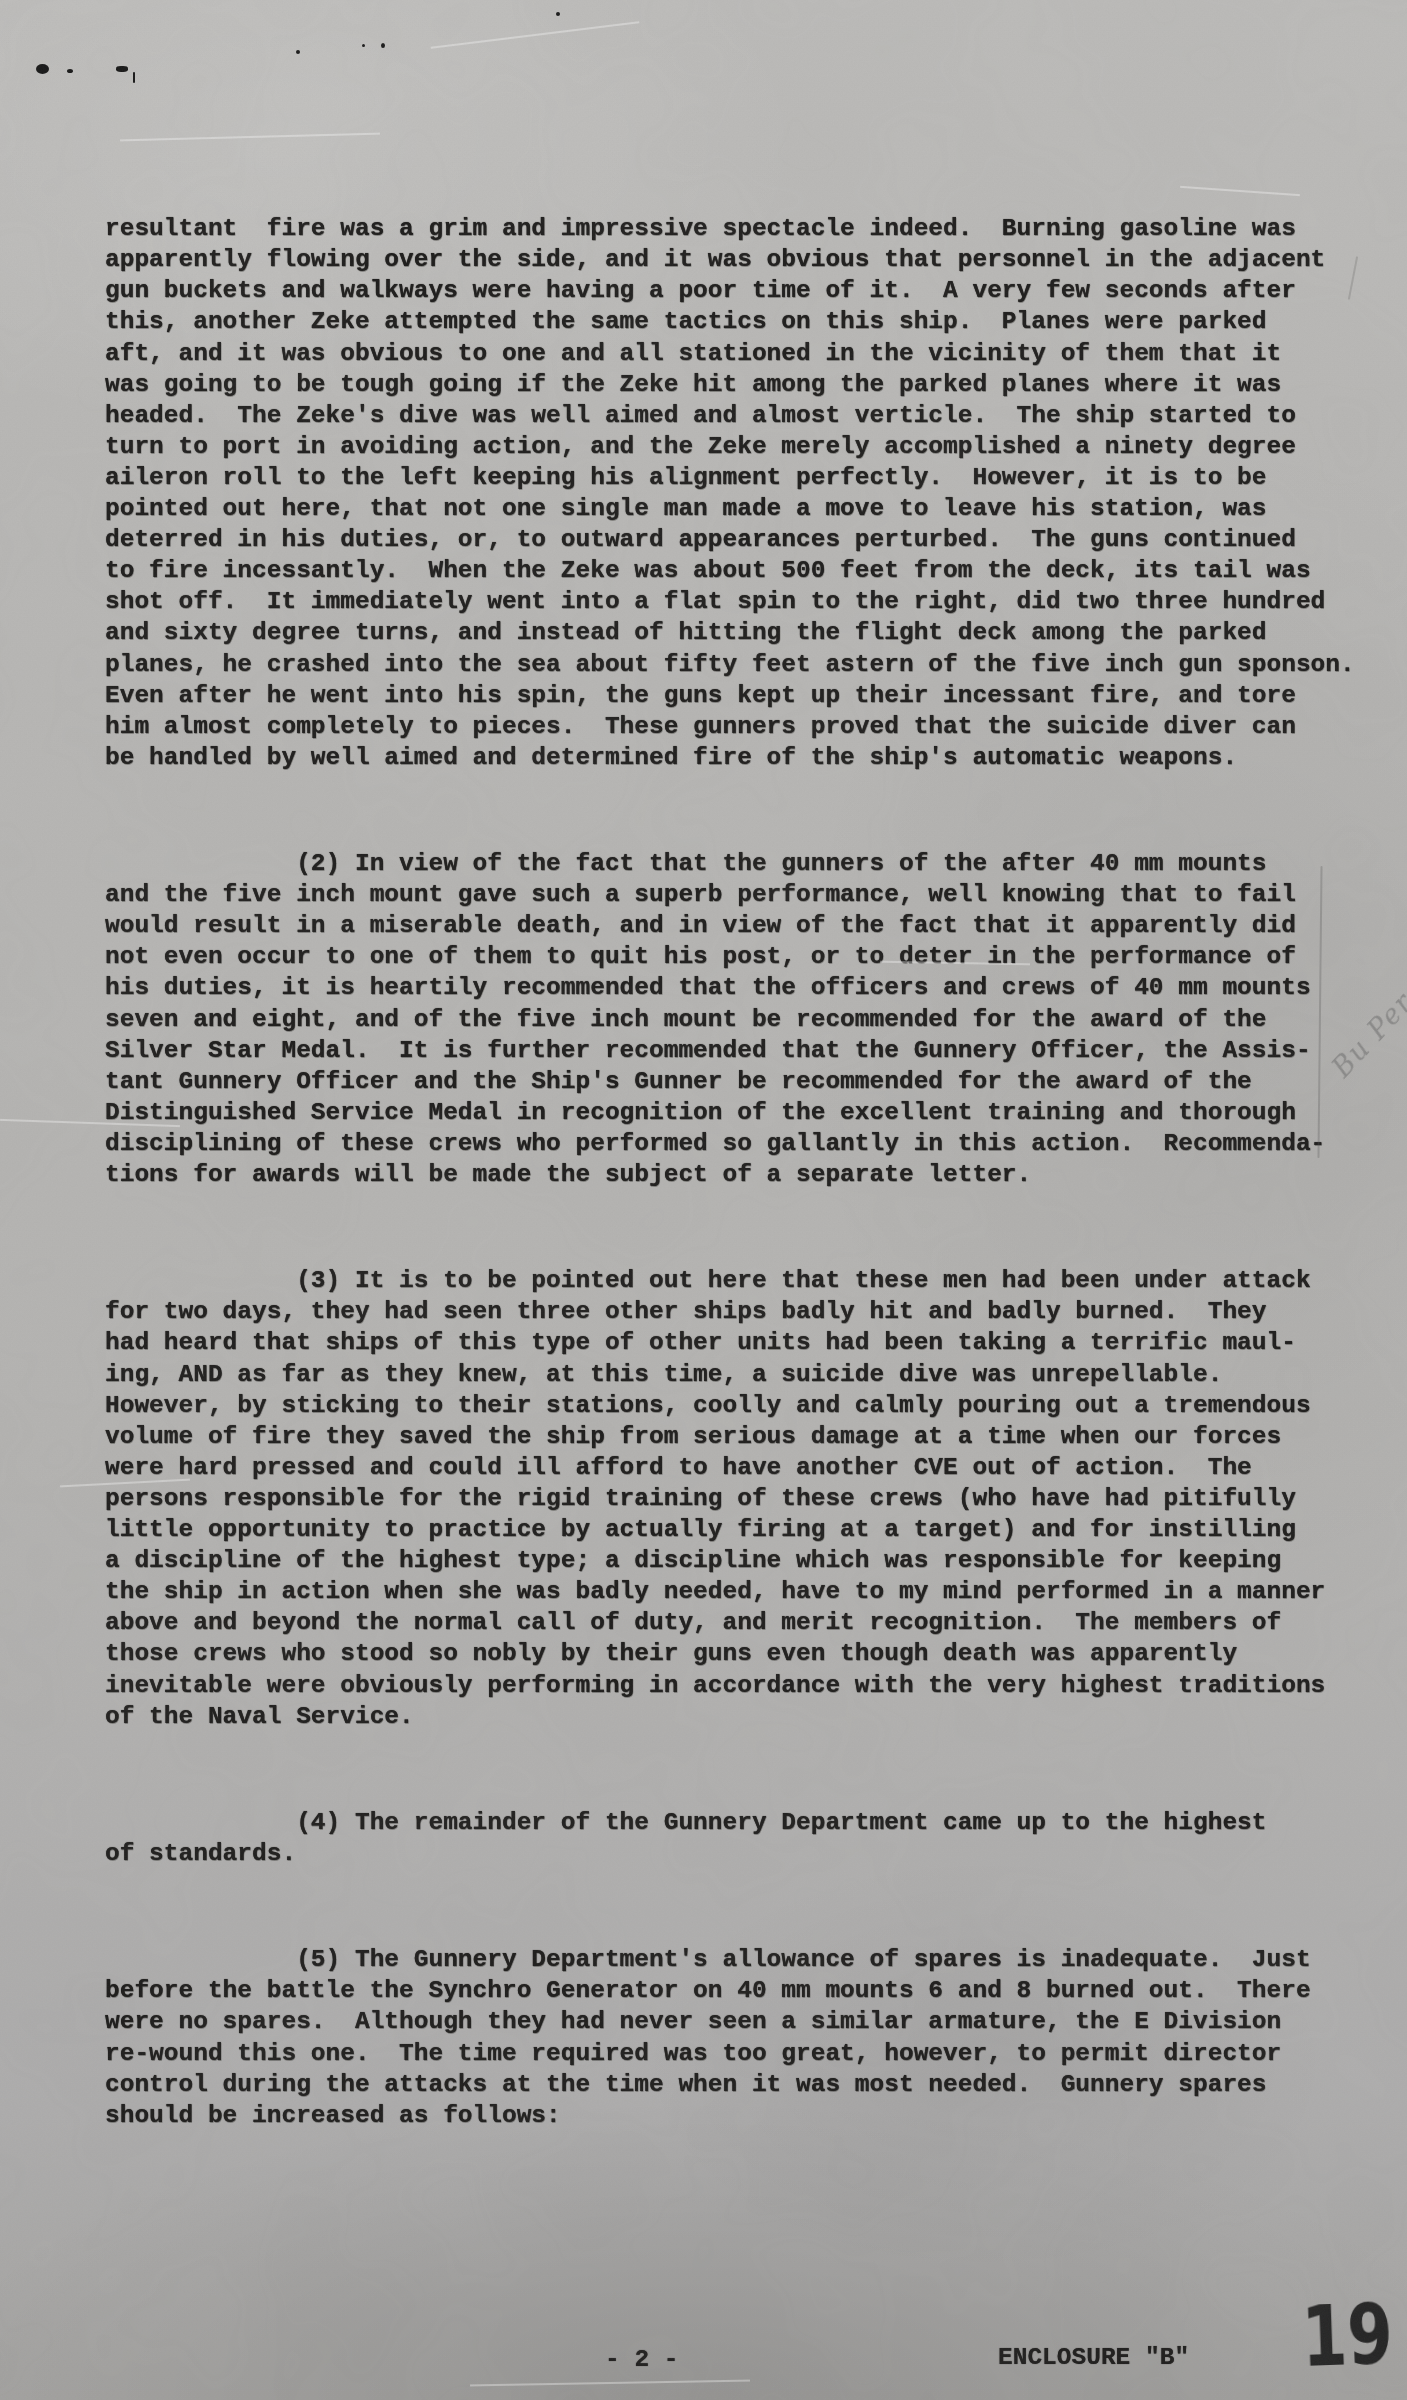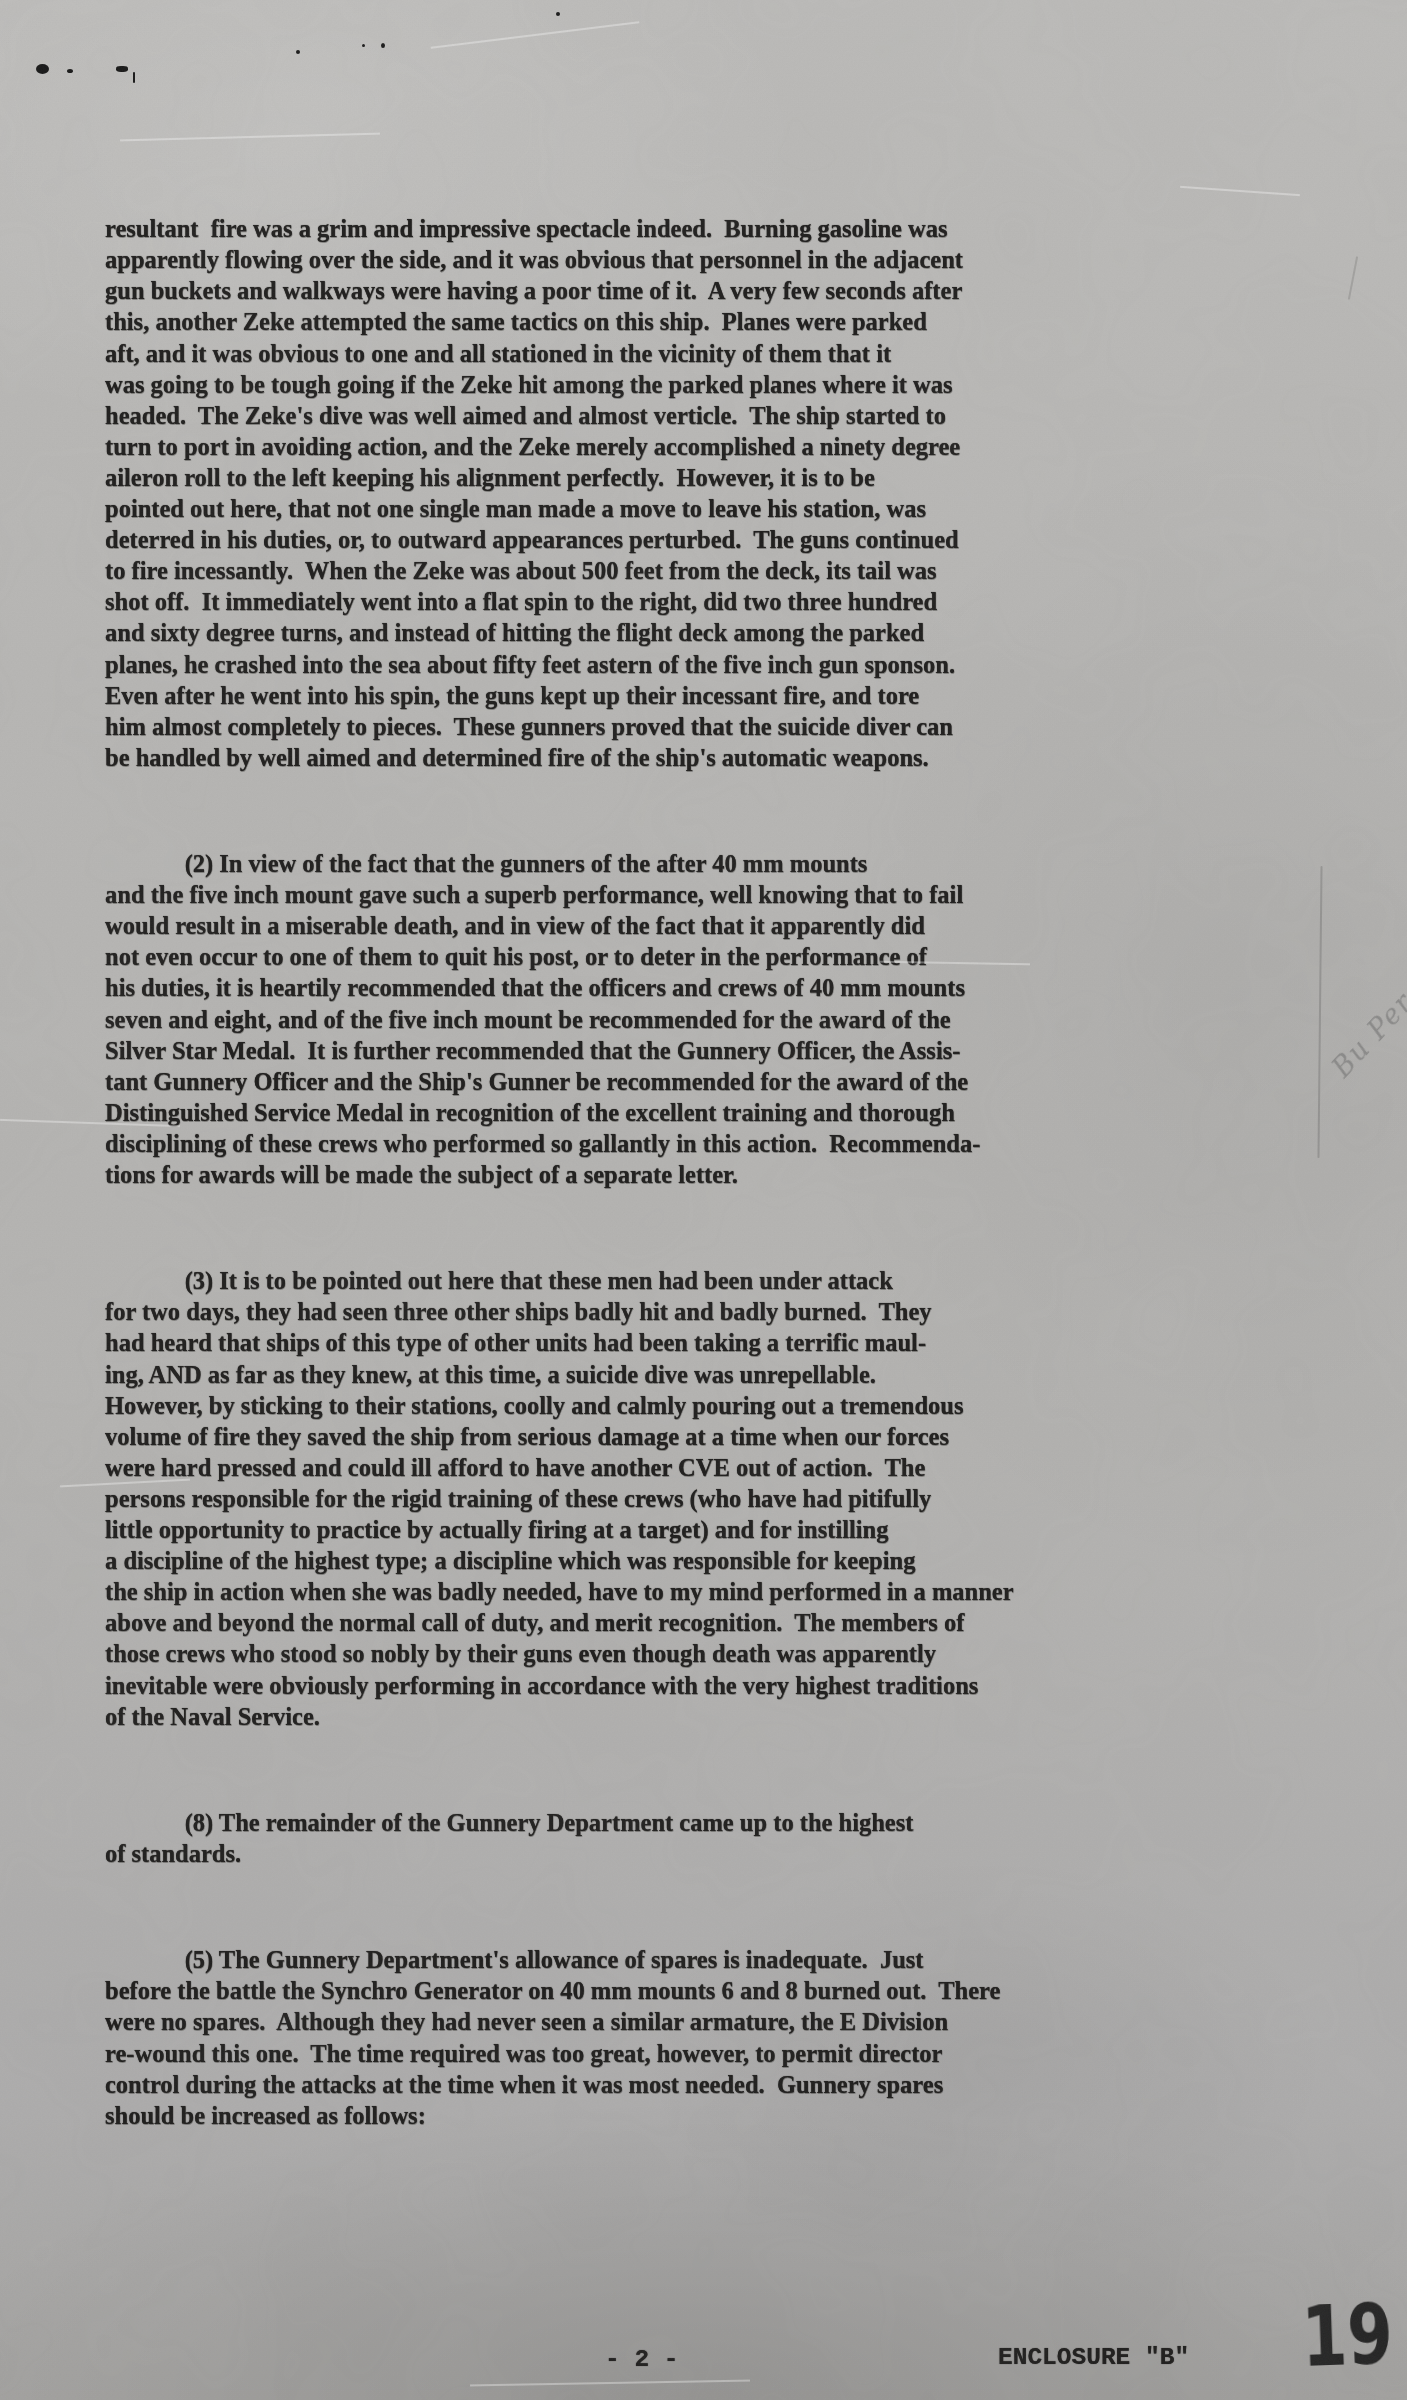--- a/index.html
+++ b/index.html
@@ -15,21 +15,21 @@
       linear-gradient(180deg,#bbbab8 0%,#b6b5b3 28%,#b3b2b0 60%,#acabab 88%,#a3a2a0 100%);
     font-family:"Liberation Mono","DejaVu Sans Mono",monospace;
   }
   .body-text{
     position:absolute;left:105px;top:151px;
     font-size:24.5px;line-height:31.1px;font-weight:700;
     color:#1c1b1a;white-space:pre;
     text-shadow:0 0 1px rgba(28,26,24,0.85),0.5px 0.5px 0 rgba(28,26,24,0.3);
     filter:blur(0.2px);
   }
-  .para{white-space:pre;font-family:Liberation Serif, serif;}
+  .para{white-space:pre;}
   .gap{margin-top:13px;}
   .footer-item{
     position:absolute;font-size:24.5px;font-weight:700;color:#1c1b1a;
     text-shadow:0 0 1px rgba(28,26,24,0.85);white-space:pre;filter:blur(0.2px);
   }
   .hand-19{
     position:absolute;left:1300px;top:2288px;
     font-family:"DejaVu Sans",sans-serif;font-weight:700;
     font-size:84px;color:#181818;opacity:0.92;
     transform:rotate(-2deg) scaleX(0.78);transform-origin:left top;
@@ -92,21 +92,21 @@
 volume of fire they saved the ship from serious damage at a time when our forces
 were hard pressed and could ill afford to have another CVE out of action.  The
 persons responsible for the rigid training of these crews (who have had pitifully
 little opportunity to practice by actually firing at a target) and for instilling
 a discipline of the highest type; a discipline which was responsible for keeping
 the ship in action when she was badly needed, have to my mind performed in a manner
 above and beyond the normal call of duty, and merit recognition.  The members of
 those crews who stood so nobly by their guns even though death was apparently
 inevitable were obviously performing in accordance with the very highest traditions
 of the Naval Service.</div>
-    <div class="para gap">             (8) The remainder of the Gunnery Department came up to the highest
+    <div class="para gap">             (4) The remainder of the Gunnery Department came up to the highest
 of standards.</div>
     <div class="para gap">             (5) The Gunnery Department's allowance of spares is inadequate.  Just
 before the battle the Synchro Generator on 40 mm mounts 6 and 8 burned out.  There
 were no spares.  Although they had never seen a similar armature, the E Division
 re-wound this one.  The time required was too great, however, to permit director
 control during the attacks at the time when it was most needed.  Gunnery spares
 should be increased as follows:</div>
     
     
     

